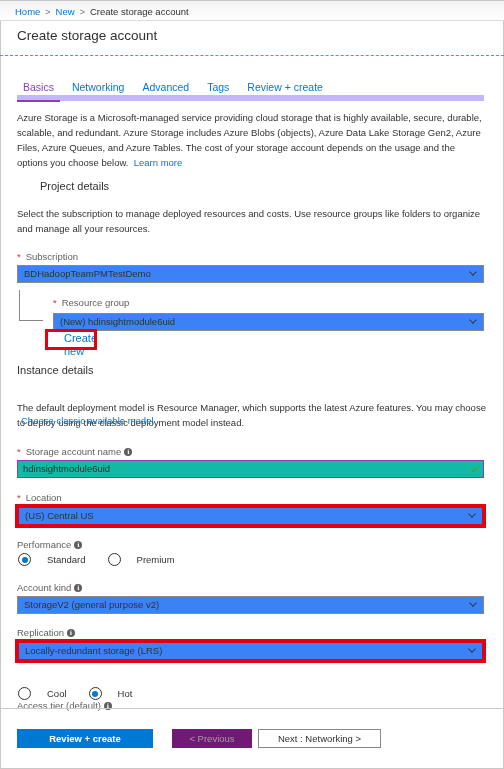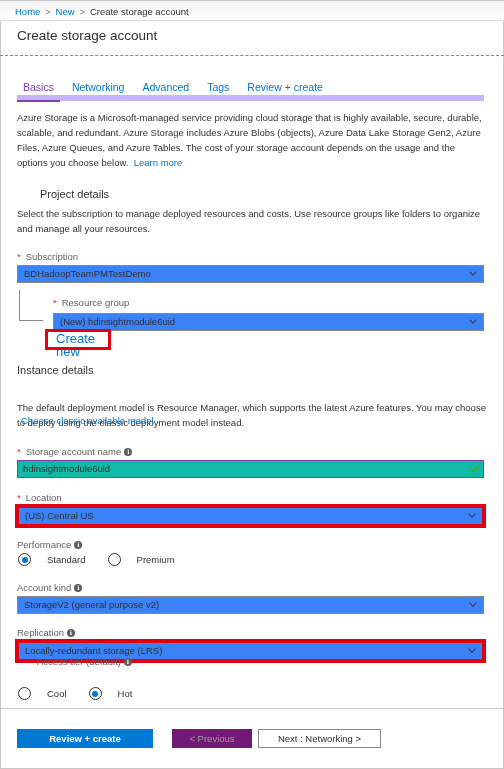--- a/index.html
+++ b/index.html
@@ -65,21 +65,21 @@
   <div class="tab">Advanced</div>
   <div class="tab">Tags</div>
   <div class="tab">Review + create</div>
 </div>
 
 <div class="para" style="top:110px;">
   <span>Azure Storage is a Microsoft-managed service providing cloud storage that is highly available, secure, durable, scalable, and redundant. Azure Storage includes Azure Blobs (objects), Azure Data Lake Storage Gen2, Azure Files, Azure Queues, and Azure Tables. The cost of your storage account depends on the usage and the options you choose below.</span>&nbsp;
   <span class="link">Learn more</span>
 </div>
 
-<div class="h2" style="top:188px;padding-left:23px;">Project details</div>
+<div class="h2" style="top:180px;padding-left:23px;">Project details</div>
 <div class="para" style="top:206px;">Select the subscription to manage deployed resources and costs. Use resource groups like folders to organize and manage all your resources.</div>
 
 <div class="label" style="left:17px; top:251px;">
   <span class="req">*</span>
   <span>Subscription</span>
 </div>
 <div class="select" style="left:17px; top:265px; width:467px;">
   <span>BDHadoopTeamPMTestDemo</span>
   <span class="chev"></span>
 </div>
@@ -87,21 +87,21 @@
 <div class="connector"></div>
 
 <div class="label" style="left:53px; top:297px;">
   <span class="req">*</span>
   <span>Resource group</span>
 </div>
 <div class="select" style="left:53px; top:313px; width:431px;">
   <span>(New) hdinsightmodule6uid</span>
   <span class="chev"></span>
 </div>
-<div class="link hl" style="position:absolute; left:48px; top:332px; width:60px; height:15px; font-size:13px; line-height:13px; padding-left:8px;">Create new</div>
+<div class="link hl" style="position:absolute; left:48px; top:332px; width:46px; height:15px; font-size:11px; line-height:13px; padding-left:16px;">Create new</div>
 
 <div class="h2" style="top:364px;">Instance details</div>
 <div class="para" style="top:400px;">The default deployment model is Resource Manager, which supports the latest Azure features. You may choose to deploy using the classic deployment model instead.</div>
 <div class="link" style="position:absolute; left:21px; top:415px; font-size:9.5px;">Choose classic available model</div>
 
 <div class="label" style="left:17px; top:446px;">
   <span class="req">*</span>
   <span>Storage account name</span>
   <span class="info">i</span>
 </div>
@@ -141,21 +141,21 @@
 
 <div class="label" style="left:17px; top:627px;">
   <span>Replication</span>
   <span class="info">i</span>
 </div>
 <div class="select hl" style="left:18px; top:642px; width:465px; border-color:#e3000f;">
   <span>Locally-redundant storage (LRS)</span>
   <span class="chev"></span>
 </div>
 
-<div class="label" style="left:17px; top:656px;margin-left:20px;">
+<div class="label" style="left:17px; top:700px;">
   <span>Access tier (default)</span>
   <span class="info">i</span>
 </div>
 <div class="radio-row" style="left:18px; top:687px;">
   <span class="radio"></span>
   <span class="radio-label">Cool</span>
   <span class="radio on"></span>
   <span class="radio-label">Hot</span>
 </div>
 

